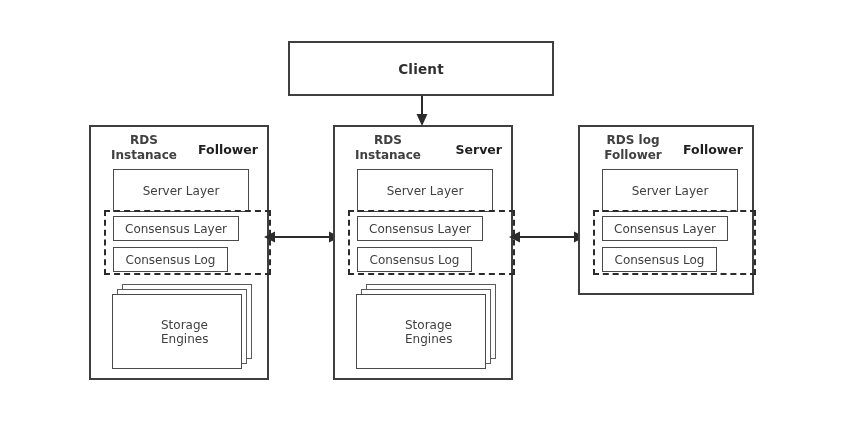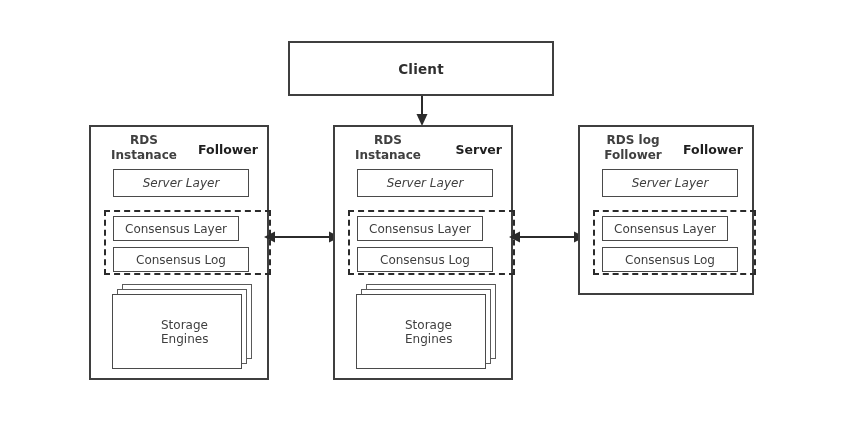--- a/index.html
+++ b/index.html
@@ -87,37 +87,37 @@
     background: #ffffff;
     box-sizing: border-box;
     display: flex;
     align-items: center;
     justify-content: center;
     font-size: 12px;
     color: #3f3f3f;
     white-space: nowrap;
   }
 
-  .server-layer { left: 22px; top: 42px; width: 136px; height: 28px; font-style: italic; }
+  .server-layer { left: 22px; top: 42px; width: 136px; height: 43px; }
 
   
   .consensus-group {
     position: absolute;
     left: 13px;
     top: 83px;
     width: 167px;
     height: 65px;
     border: 2px dashed #2b2b2b;
     box-sizing: border-box;
     background: transparent;
   }
   #instance-follower-right .consensus-group { width: 163px; }
 
   .consensus-layer { left: 22px; top: 89px; width: 126px; height: 25px; }
-  .consensus-log   { left: 22px; top: 120px; width: 136px; height: 25px; }
+  .consensus-log   { left: 22px; top: 120px; width: 115px; height: 25px; }
 
   
   .storage-stack {
     position: absolute;
     left: 21px;
     top: 157px;
     width: 140px;
     height: 85px;
   }
   .storage-sheet {

